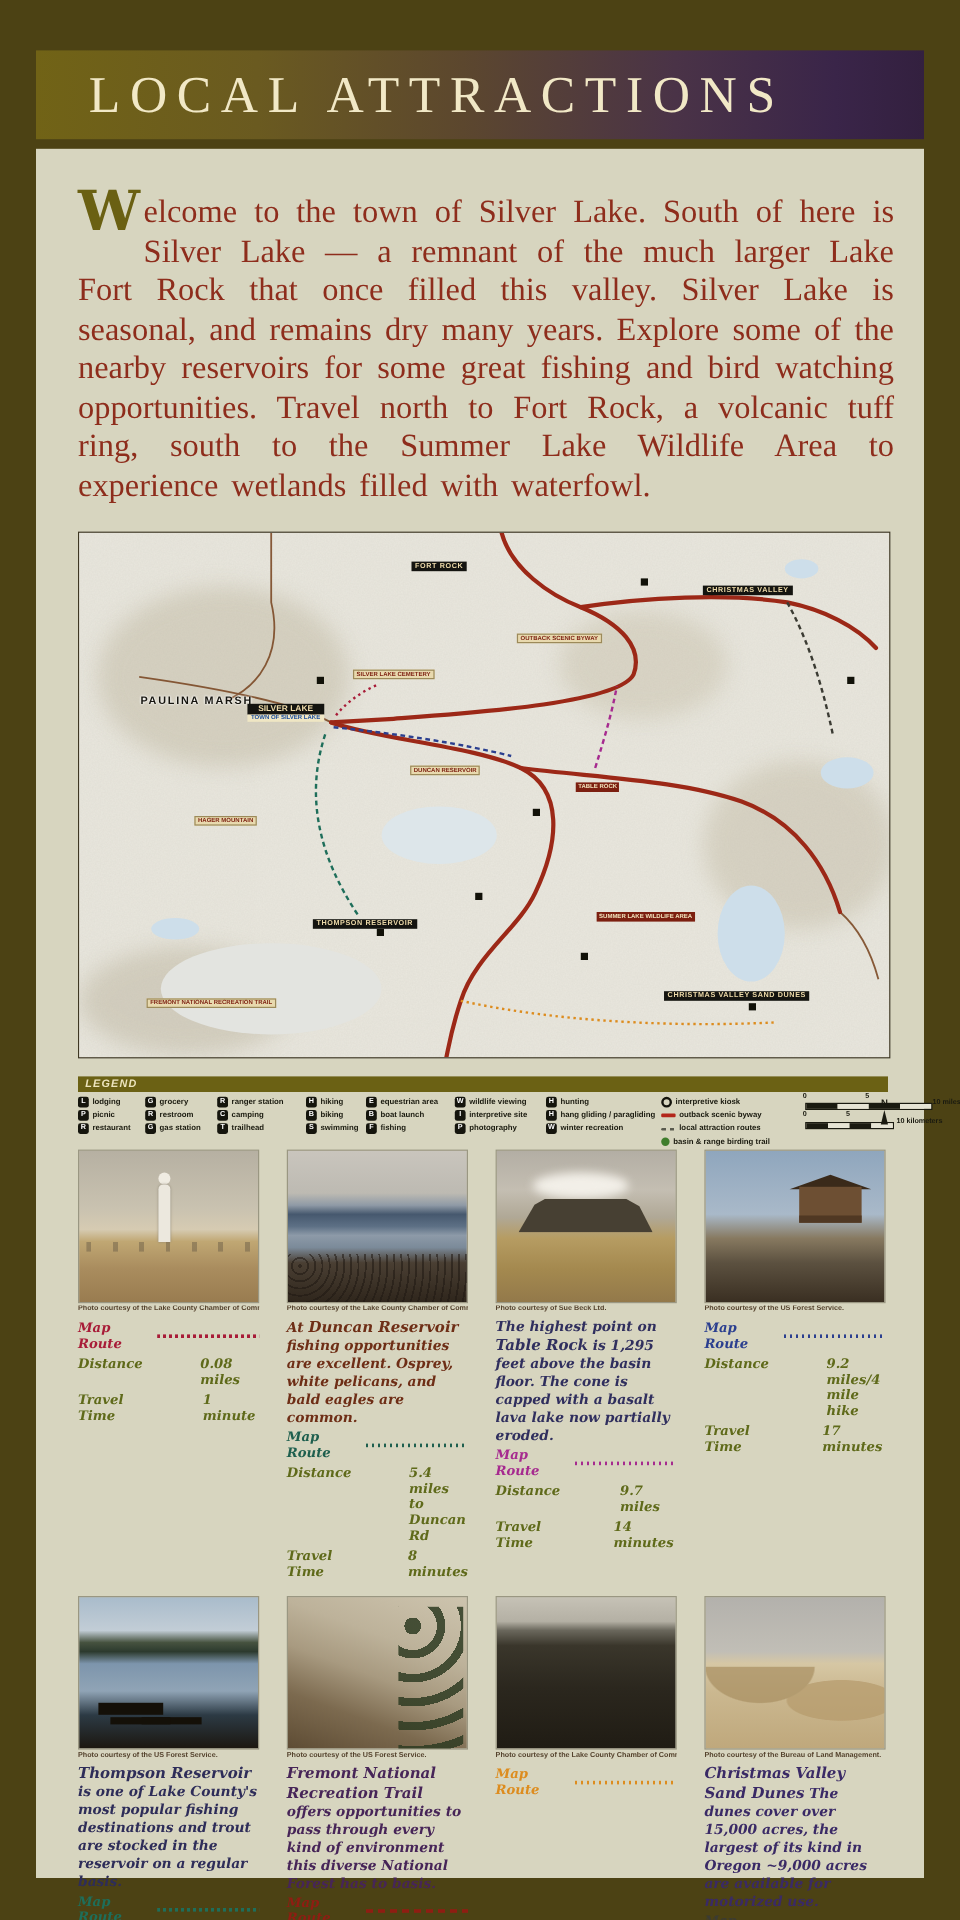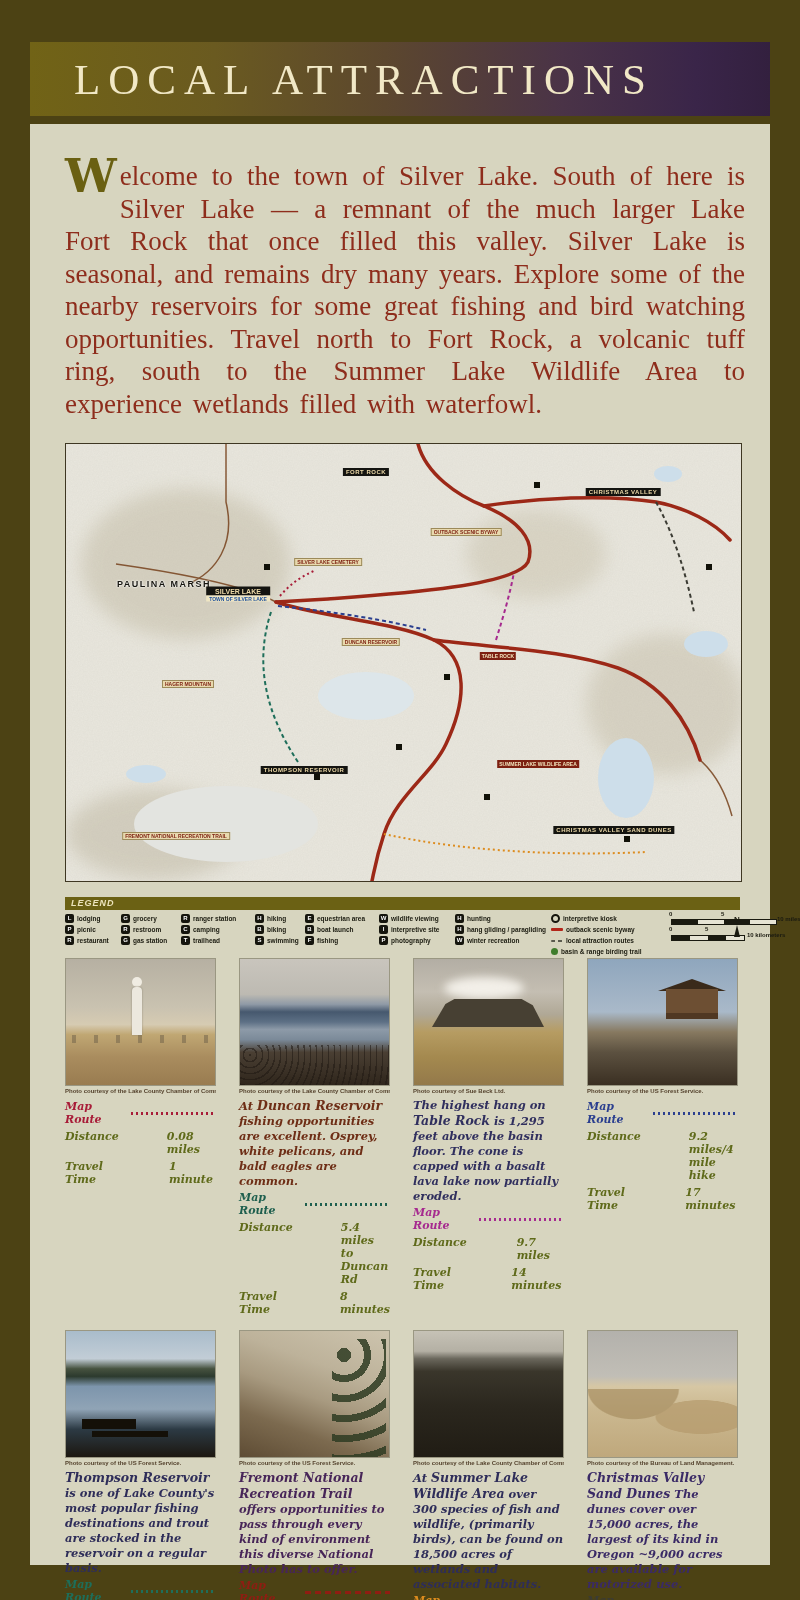--- a/index.html
+++ b/index.html
@@ -390,21 +390,21 @@
           </div>
       </div>
     </div>
 
     <div class="card r1" style="--route: #a62a8f;">
       <div class="ph ph3">
         <div class="art cloud"></div>
         <div class="art butte"></div>
       </div>
       <div class="credit">Photo courtesy of Sue Beck Ltd.</div>
-      <div class="desc" style="color: rgb(48, 47, 94);"><span>The highest hang on </span><span class="lead">Table Rock</span><span> is 1,295 feet above the basin floor. The cone is capped with a basalt lava lake now partially eroded.</span></div>
+      <div class="desc" style="color: rgb(48, 47, 94);"><span>The highest point on </span><span class="lead">Table Rock</span><span> is 1,295 feet above the basin floor. The cone is capped with a basalt lava lake now partially eroded.</span></div>
       <div class="routeblock">
         <div class="route-row">
             <span class="route-label">Map Route</span>
             <span class="route-line"></span>
           </div>
         <div class="kv-row">
             <span class="kv-label">Distance</span>
             <span class="kv-val">9.7 miles</span>
           </div>
         <div class="kv-row">
@@ -453,34 +453,33 @@
           </div>
 
       </div>
     </div>
 
     <div class="card r2" style="--route: #8f1d12;">
       <div class="ph ph6">
         <div class="art pines"></div>
       </div>
       <div class="credit">Photo courtesy of the US Forest Service.</div>
-      <div class="desc" style="color: rgb(71, 37, 88);"><span></span><span class="lead">Fremont National Recreation Trail</span><span> offers opportunities to pass through every kind of environment this diverse National Photo has to offer.</span></div>
+      <div class="desc" style="color: rgb(71, 37, 88);"><span></span><span class="lead">Fremont National Recreation Trail</span><span> offers opportunities to pass through every kind of environment this diverse National Forest has to basis.</span></div>
       <div class="routeblock">
         <div class="route-row">
             <span class="route-label">Map Route</span>
             <span class="route-line dashed"></span>
           </div>
 
       </div>
     </div>
 
     <div class="card r2" style="--route: #dd8c1e;">
       <div class="ph ph7"></div>
       <div class="credit">Photo courtesy of the Lake County Chamber of Commerce.</div>
-      <div class="desc" style="color: rgb(46, 45, 89);"><span>At </span><span class="lead">Summer Lake Wildlife Area</span><span> over 300 species of fish and wildlife, (primarily birds), can be found on 18,500 acres of wetlands and associated habitats.</span></div>
       <div class="routeblock">
         <div class="route-row">
             <span class="route-label">Map Route</span>
             <span class="route-line"></span>
           </div>
 
       </div>
     </div>
 
     <div class="card r2" style="--route: #3b3b33;">

